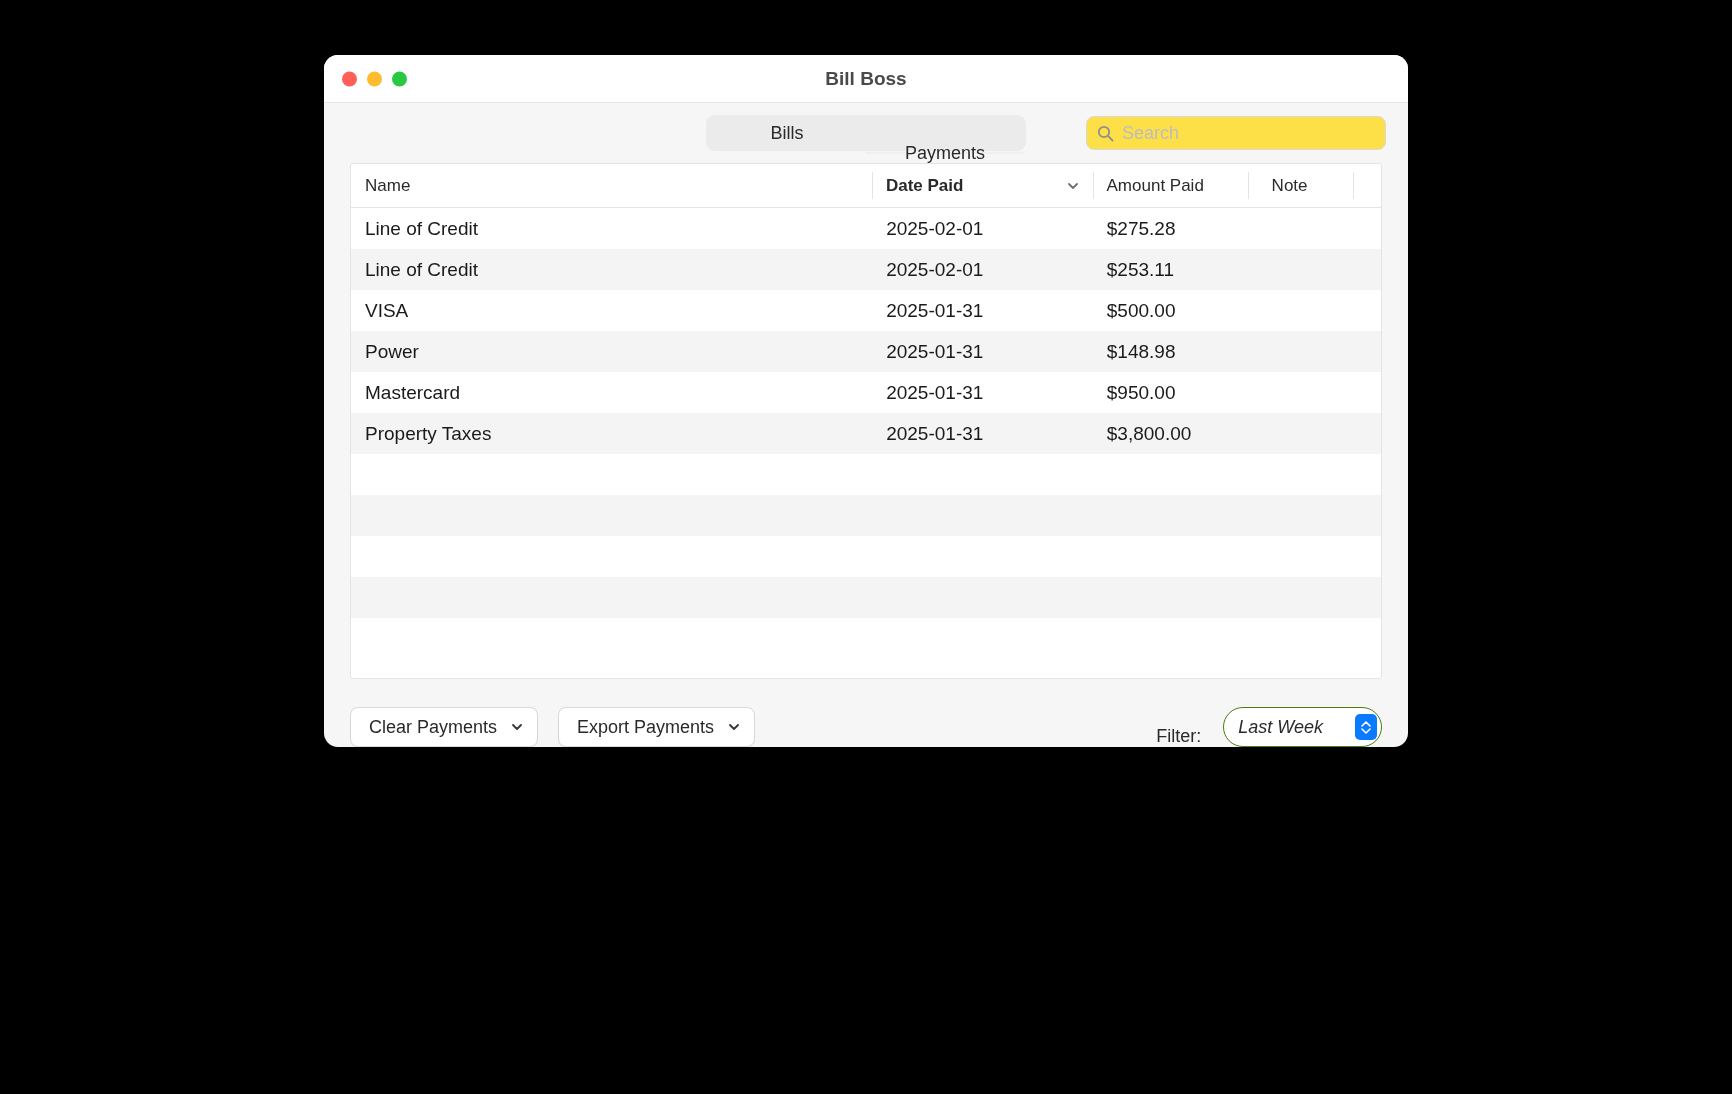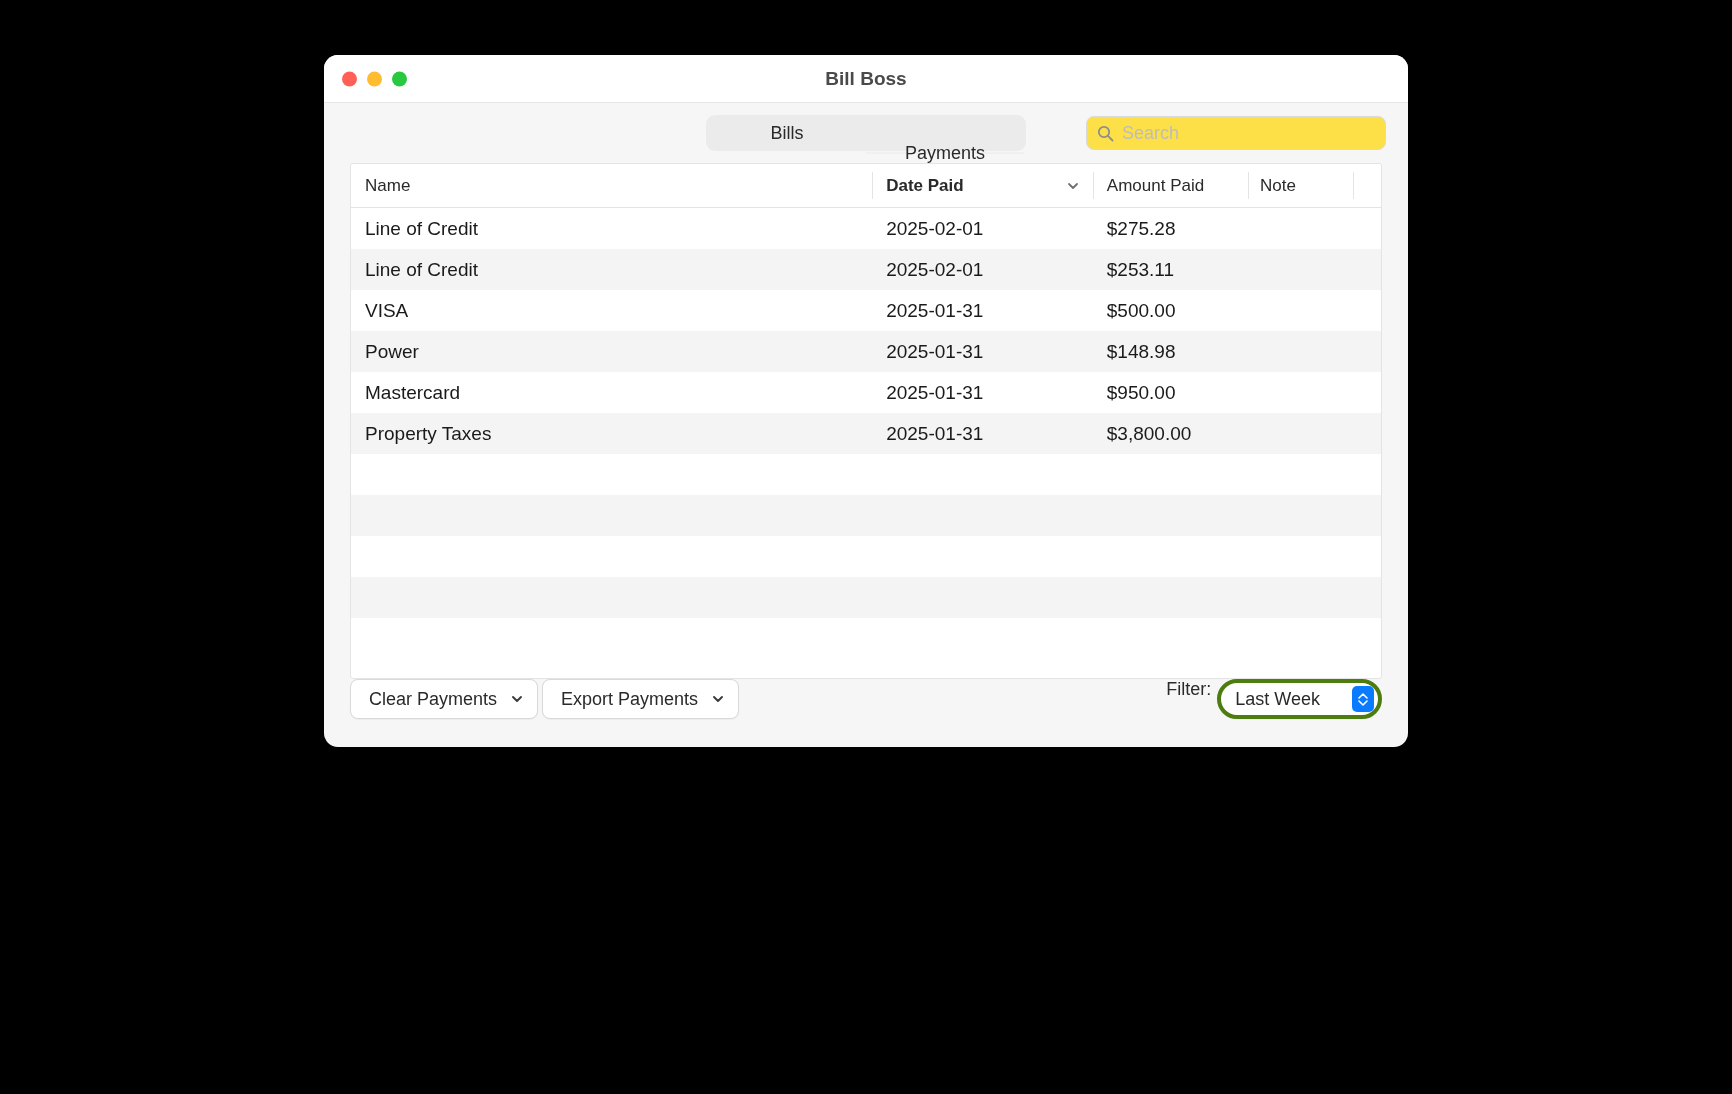--- a/index.html
+++ b/index.html
@@ -142,43 +142,43 @@
       position: absolute;
       left: 0; top: 8px; bottom: 8px;
       width: 1px;
       background: #e4e4e4;
     }
     .th.sorted { font-weight: 700; }
     .th .sort-ico { margin-left: auto; }
     .col-name { width: 540px; }
     .col-date { width: 228px; }
     .col-amount { width: 160px; }
-    .col-note { width: 108px; padding-left: 12px; }
+    .col-note { width: 108px; padding-left: 24px; }
     .col-tail { flex: 1; }
     .tbody {
       position: absolute;
       top: 44px; left: 0; right: 0; bottom: 0;
       overflow: auto;
       font-size: 19px;
       color: #1a1a1a;
     }
     .tr {
       display: flex;
       align-items: center;
       height: 41px;
     }
     .tr:nth-child(even) { background: #f4f4f4; }
     .td { padding: 0 14px; white-space: nowrap; overflow: hidden; text-overflow: ellipsis; }
     
     .footer {
       height: 68px;
       display: flex;
-      align-items: flex-start;
+      align-items: flex-end;
       padding: 0 26px;
-      gap: 4px;
+      gap: 20px;
     }
     .menu-btn {
       height: 40px;
       background: #fff;
       border: 1px solid #d9d9d9;
       border-radius: 8px;
       display: flex;
       align-items: center;
       padding: 0 14px 0 18px;
       font-size: 18px;
@@ -189,30 +189,31 @@
     }
     .spacer { flex: 1; }
     .filter-label {
       font-size: 18px;
       color: #2a2a2a;
       margin-right: 2px;
     }
     .popup {
       height: 40px;
       background: #fff;
-      border: 4px solid #4d7c0f;
+      border: 1px solid #4d7c0f;
       border-radius: 20px;
       display: flex;
       align-items: center;
       padding: 0 4px 0 14px;
       font-size: 18px;
       color: #2a2a2a;
       gap: 32px;
       cursor: default;
       box-shadow: 0 0.5px 1px rgba(0,0,0,.04);
+      font-style: italic;
     }
     .popup .stepper {
       width: 22px; height: 26px;
       background: #0a7aff;
       border-radius: 5px;
       display: flex;
       flex-direction: column;
       align-items: center;
       justify-content: center;
       gap: 1px;

